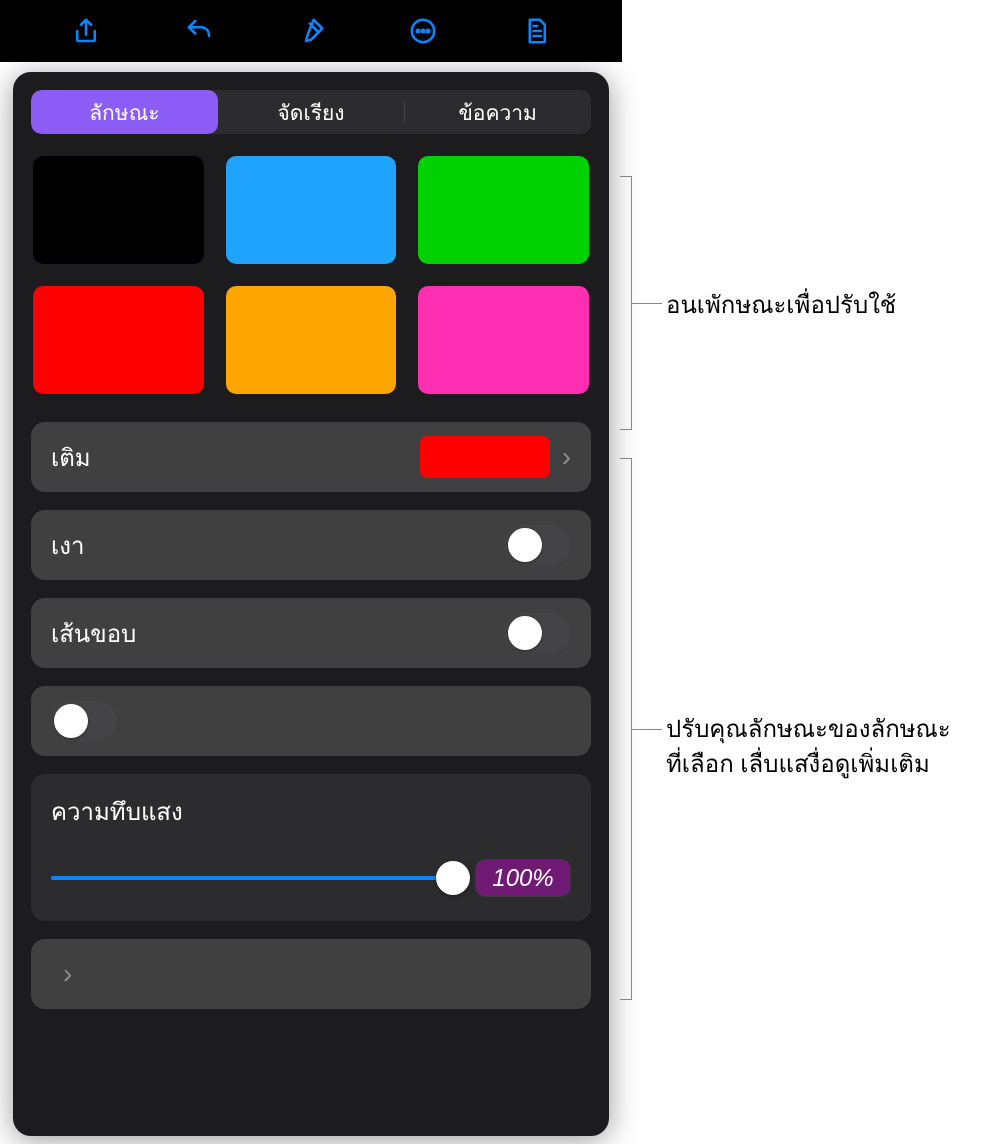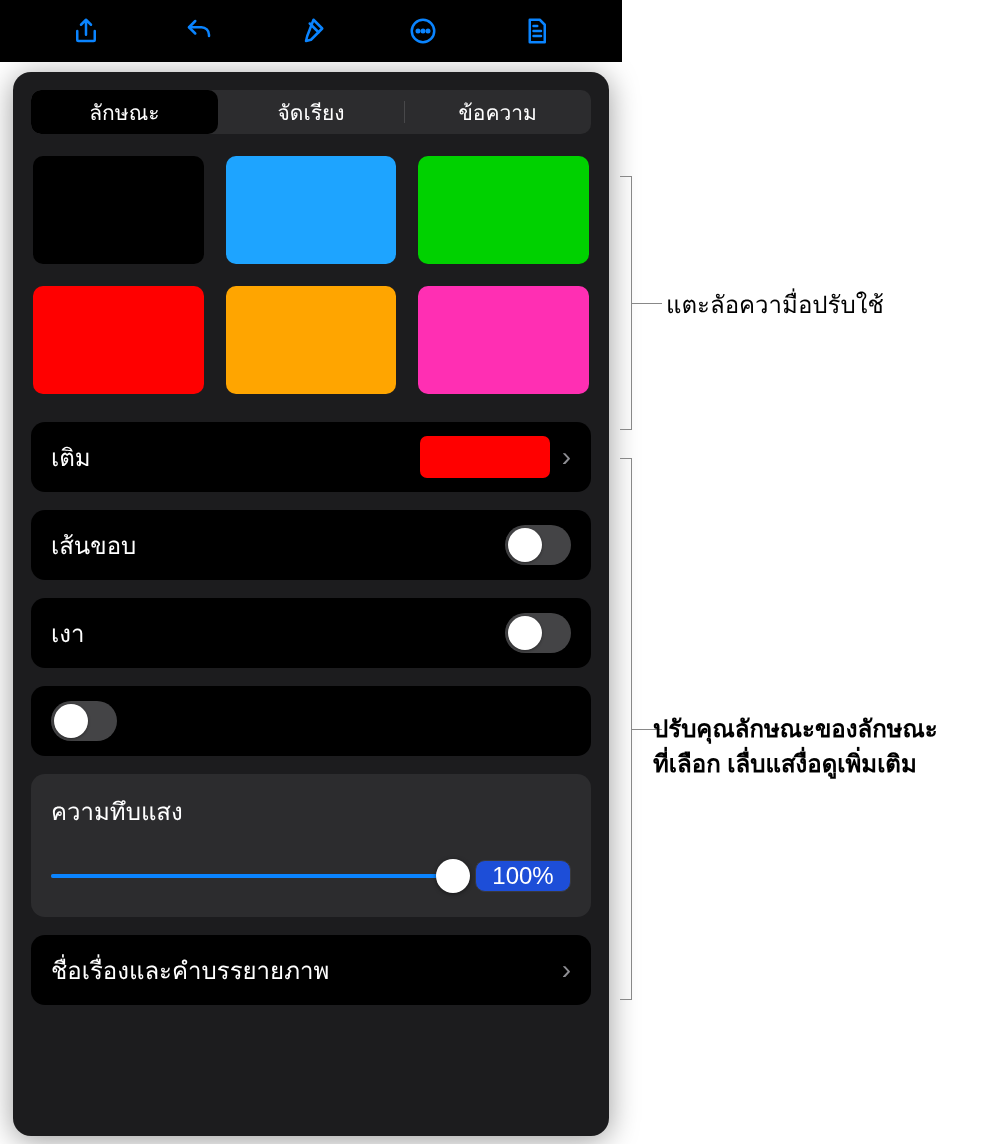--- a/index.html
+++ b/index.html
@@ -15,44 +15,44 @@
 .panel-wrap::before{
   content:""; position:absolute; top:-8px; left:50%; transform:translateX(-50%);
   border-left:10px solid transparent; border-right:10px solid transparent;
   border-bottom:10px solid #1c1c1e;
 }
 
 .panel-inner { padding:18px 18px 24px; }
 
 .seg { display:flex; background:#2c2c2e; border-radius:10px; overflow:hidden; height:44px; margin-bottom:22px; }
 .seg div { flex:1; display:flex; align-items:center; justify-content:center; color:#fff; font-size:21px; cursor:pointer; position:relative;}
-.seg div.sel { background:#000000; border-radius:10px; }
+.seg div.sel { background:#8b5cf6; border-radius:10px; }
 .seg div+div::before { content:""; position:absolute; left:0; top:25%; height:50%; width:1px; background:#48484a; }
 .seg div.sel+div::before,.seg div.sel::before{display:none;}
 
 .swatches { display:grid; grid-template-columns:repeat(3,1fr); gap:22px 22px; margin-bottom:28px; padding:0 2px;}
 .swatch { height:108px; border-radius:10px; cursor:pointer; }
 
-.card { background:#000000; border-radius:14px; margin-bottom:18px; padding:0 20px; }
+.card { background:#404040; border-radius:14px; margin-bottom:18px; padding:0 20px; }
 .row { display:flex; align-items:center; height:70px; color:#fff; font-size:24px; }
 .row .label { flex:1; }
 .row .chev { color:#8e8e93; font-size:28px; margin-left:12px; }
 .fill-sw { width:130px; height:42px; border-radius:7px; }
 
 .toggle { width:66px; height:40px; background:#444446; border-radius:20px; position:relative; cursor:pointer;}
 .toggle .knob { position:absolute; width:34px; height:34px; background:#fff; border-radius:50%; top:3px; left:3px; box-shadow:0 1px 3px rgba(0,0,0,.4);}
 
 .opacity-card { background:#2c2c2e; border-radius:14px; margin-bottom:18px; padding:18px 20px 24px; }
 .opacity-card .opacity-title { color:#fff; font-size:24px; margin-bottom:28px; }
 .slider-row { display:flex; align-items:center; gap:22px; }
 .slider { flex:1; height:34px; position:relative; }
 .track { position:absolute; left:0; right:0; top:50%; height:4px; background:#58585c; transform:translateY(-50%); border-radius:2px;}
 .track-fill { position:absolute; left:0; top:50%; height:4px; background:#0a84ff; transform:translateY(-50%); border-radius:2px; }
 .thumb { position:absolute; width:34px; height:34px; background:#fff; border-radius:50%; top:0; transform:translateX(-50%); box-shadow:0 1px 4px rgba(0,0,0,.5);}
-.pct { width:96px; height:32px; background:#1d4ed8; border:1px solid #3a3a3c; border-radius:10px; color:#fff; font-size:24px; display:flex; align-items:center; justify-content:center;}
+.pct { width:96px; height:38px; background:#701a75; border:1px solid #3a3a3c; border-radius:10px; color:#fff; font-size:24px; display:flex; align-items:center; justify-content:center;font-style:italic;}
 
 .callouts { position:absolute; left:620px; top:0; right:0; bottom:0; }
 .callout-text { position:absolute; font-size:24px; color:#000; line-height:1.45; white-space:nowrap;}
 .bracket { position:absolute; border-right:1px solid #888; border-top:1px solid #888; border-bottom:1px solid #888; width:12px; }
 .leader { position:absolute; height:1px; background:#888; }
 </style>
 </head>
 <body>
 
 <div class="stage">
@@ -111,30 +111,30 @@
       <div class="card">
         <div class="row">
           <div class="label">เติม</div>
           <div class="fill-sw" style="background:#ff0000"></div>
           <div class="chev">›</div>
         </div>
       </div>
 
       <div class="card">
         <div class="row">
-          <div class="label">เส้นขอบ</div>
+          <div class="label">เงา</div>
           <div class="toggle">
               <div class="knob"></div>
             </div>
         </div>
       </div>
 
       <div class="card">
         <div class="row">
-          <div class="label">เงา</div>
+          <div class="label">เส้นขอบ</div>
           <div class="toggle">
               <div class="knob"></div>
             </div>
         </div>
       </div>
 
       <div class="card">
         <div class="row">
           <div class="toggle">
               <div class="knob"></div>
@@ -149,33 +149,32 @@
             <div class="track"></div>
             <div class="track-fill" style="width:100%"></div>
             <div class="thumb" style="left:100%"></div>
           </div>
           <div class="pct">100%</div>
         </div>
       </div>
 
       <div class="card">
         <div class="row">
-          <div class="label">ชื่อเรื่องและคำบรรยายภาพ</div>
           <div class="chev">›</div>
         </div>
       </div>
 
     </div>
   </div>
 </div>
 
 <div class="callouts">
   <div class="bracket" style="top:176px;height:254px;left:0;"></div>
   <div class="leader" style="top:303px;left:12px;width:30px;"></div>
-  <div class="callout-text" style="top:288px;left:46px;">แตะลัอความื่อปรับใช้</div>
+  <div class="callout-text" style="top:288px;left:46px;">อนเพักษณะเพื่อปรับใช้</div>
 
   <div class="bracket" style="top:458px;height:542px;left:0;"></div>
   <div class="leader" style="top:729px;left:12px;width:30px;"></div>
-  <div class="callout-text" style="top:712px;left:33px;font-weight:bold;">
+  <div class="callout-text" style="top:712px;left:46px;">
     <span>ปรับคุณลักษณะของลักษณะ</span><br>
     <span>ที่เลือก เลื่บแสงื่อดูเพิ่มเติม</span>
   </div>
 </div>
 
 </body></html>

